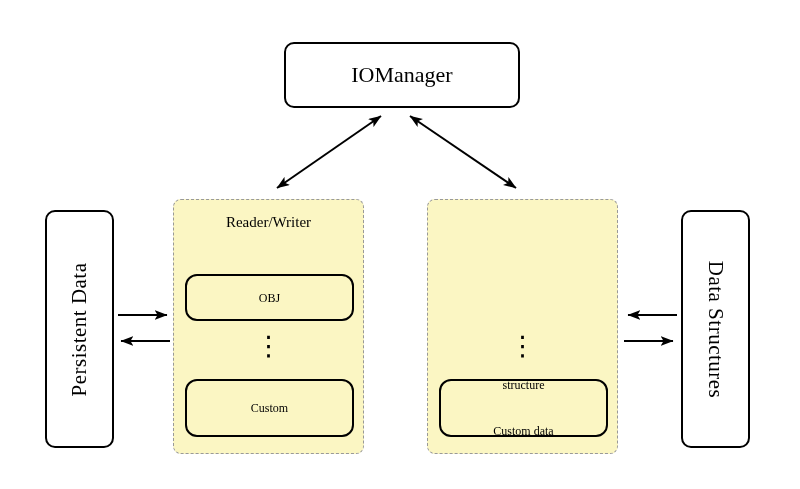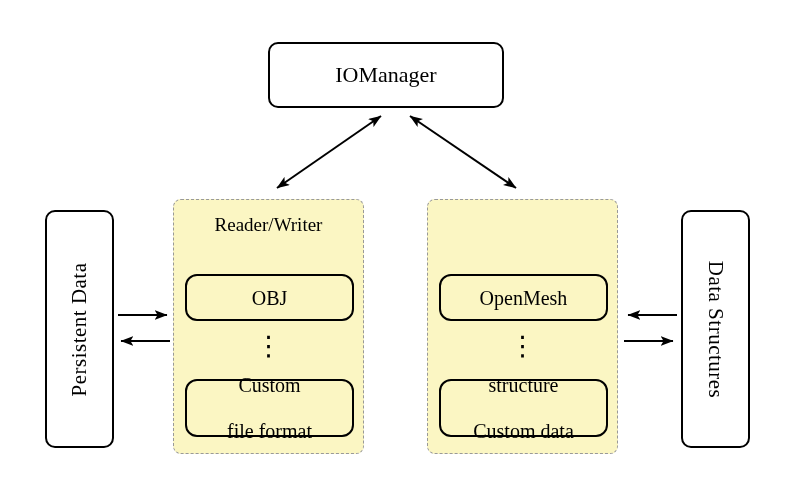--- a/index.html
+++ b/index.html
@@ -27,21 +27,21 @@
     box-sizing: border-box;
     background: #ffffff;
     border: 2.5px solid #000000;
     border-radius: 10px;
     display: flex;
     align-items: center;
     justify-content: center;
     font-size: 21px;
   }
   .iomanager {
-    left: 268px; top: 42px;
+    left: 284px; top: 42px;
     width: 236px; height: 66px;
     font-size: 22px;
   }
   .side-box {
     width: 69px; height: 238px;
     top: 210px;
   }
   .side-box .vlabel {
     white-space: nowrap;
     font-size: 21px;
@@ -60,35 +60,35 @@
     border: 1.5px dashed #999999;
     border-radius: 8px;
   }
   .group-container.left  { left: 173px; }
   .group-container.right { left: 427px; }
   .group-label {
     position: absolute;
     top: 14px; left: 0;
     width: 100%;
     text-align: center;
-    font-size: 19px;
+    font-size: 15px;
   }
   .inner-box {
     position: absolute;
     box-sizing: border-box;
     left: 11px;
     width: 169px;
     background: #fbf6c3;
     border: 2.5px solid #000000;
     border-radius: 12px;
     display: flex;
     flex-direction: column;
     align-items: center;
     justify-content: center;
-    font-size: 20px;
+    font-size: 12px;
   }
   .inner-box .line { line-height: 26px; white-space: nowrap; }
   .inner-top    { top: 74px;  height: 47px; }
   .inner-bottom { top: 179px; height: 58px; gap: 20px; }
   .dots {
     position: absolute;
     top: 126px; left: 0;
     width: 100%;
     text-align: center;
     font-size: 27px;
@@ -121,29 +121,24 @@
 
   <div class="group-container left">
     <div class="group-label">Reader/Writer</div>
     <div class="inner-box inner-top">
       <div class="line">OBJ</div>
       <div class="line"></div>
     </div>
     <div class="dots">⋮</div>
     <div class="inner-box inner-bottom">
       <div class="line">Custom</div>
-      <div class="line">file format</div>
     </div>
   </div>
 
   <div class="group-container right">
-    <div class="inner-box inner-top">
-      <div class="line">OpenMesh</div>
-      <div class="line"></div>
-    </div>
     <div class="dots">⋮</div>
     <div class="inner-box inner-bottom">
       <div class="line">structure</div>
       <div class="line">Custom data</div>
     </div>
   </div>
 
   <div class="node side-box left">
     <span class="vlabel rot-ccw">Persistent Data</span>
   </div>

